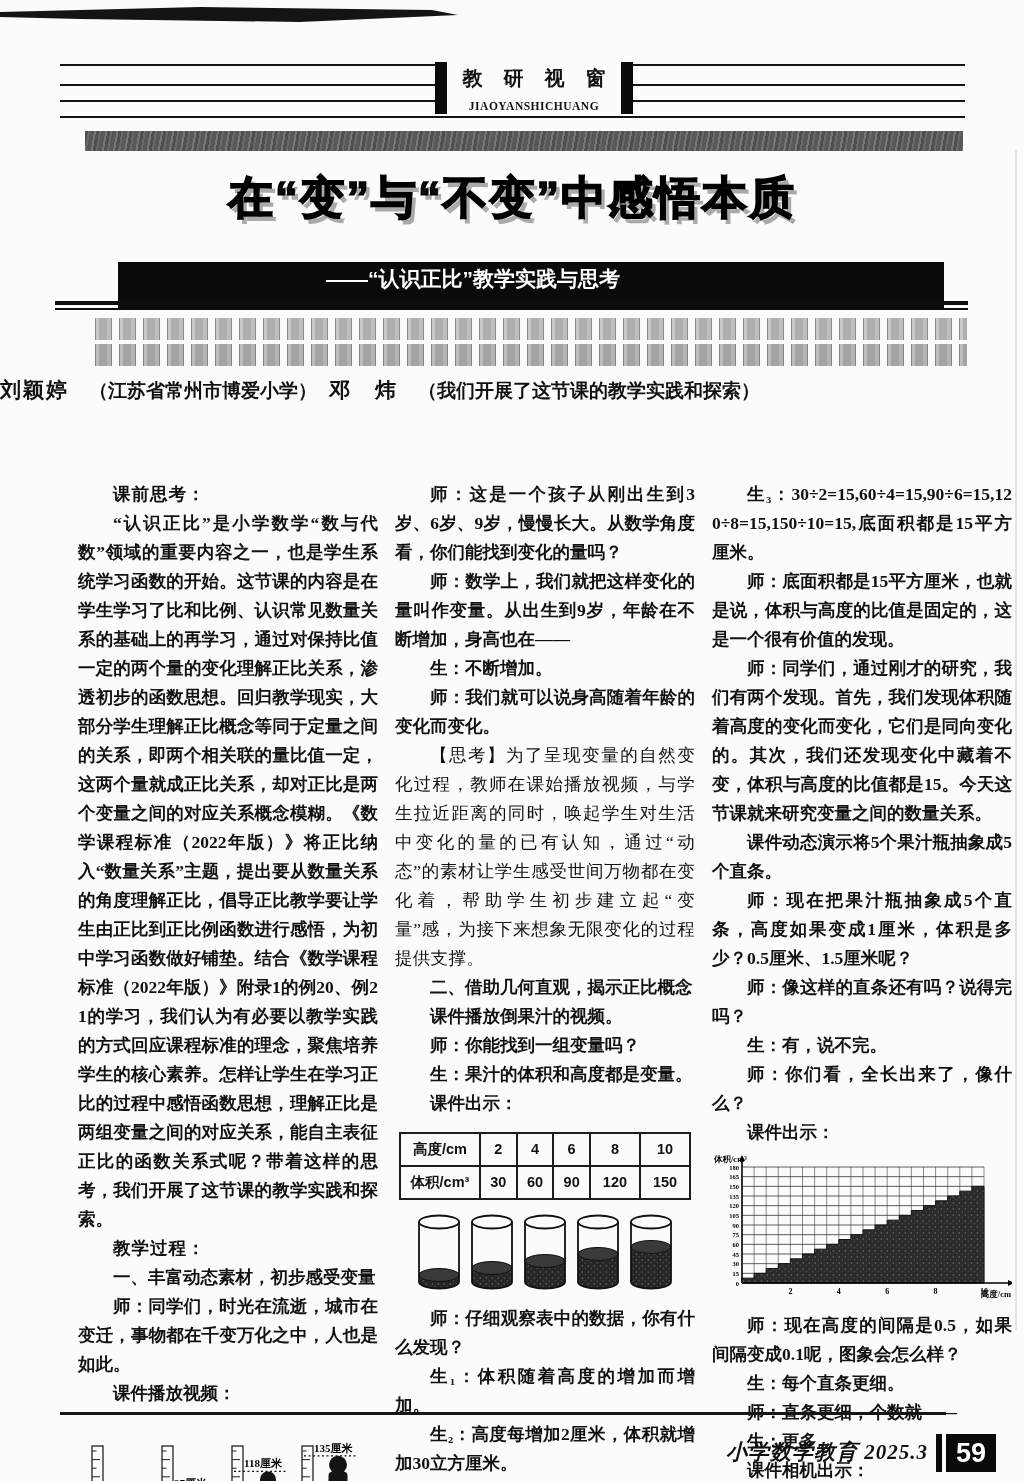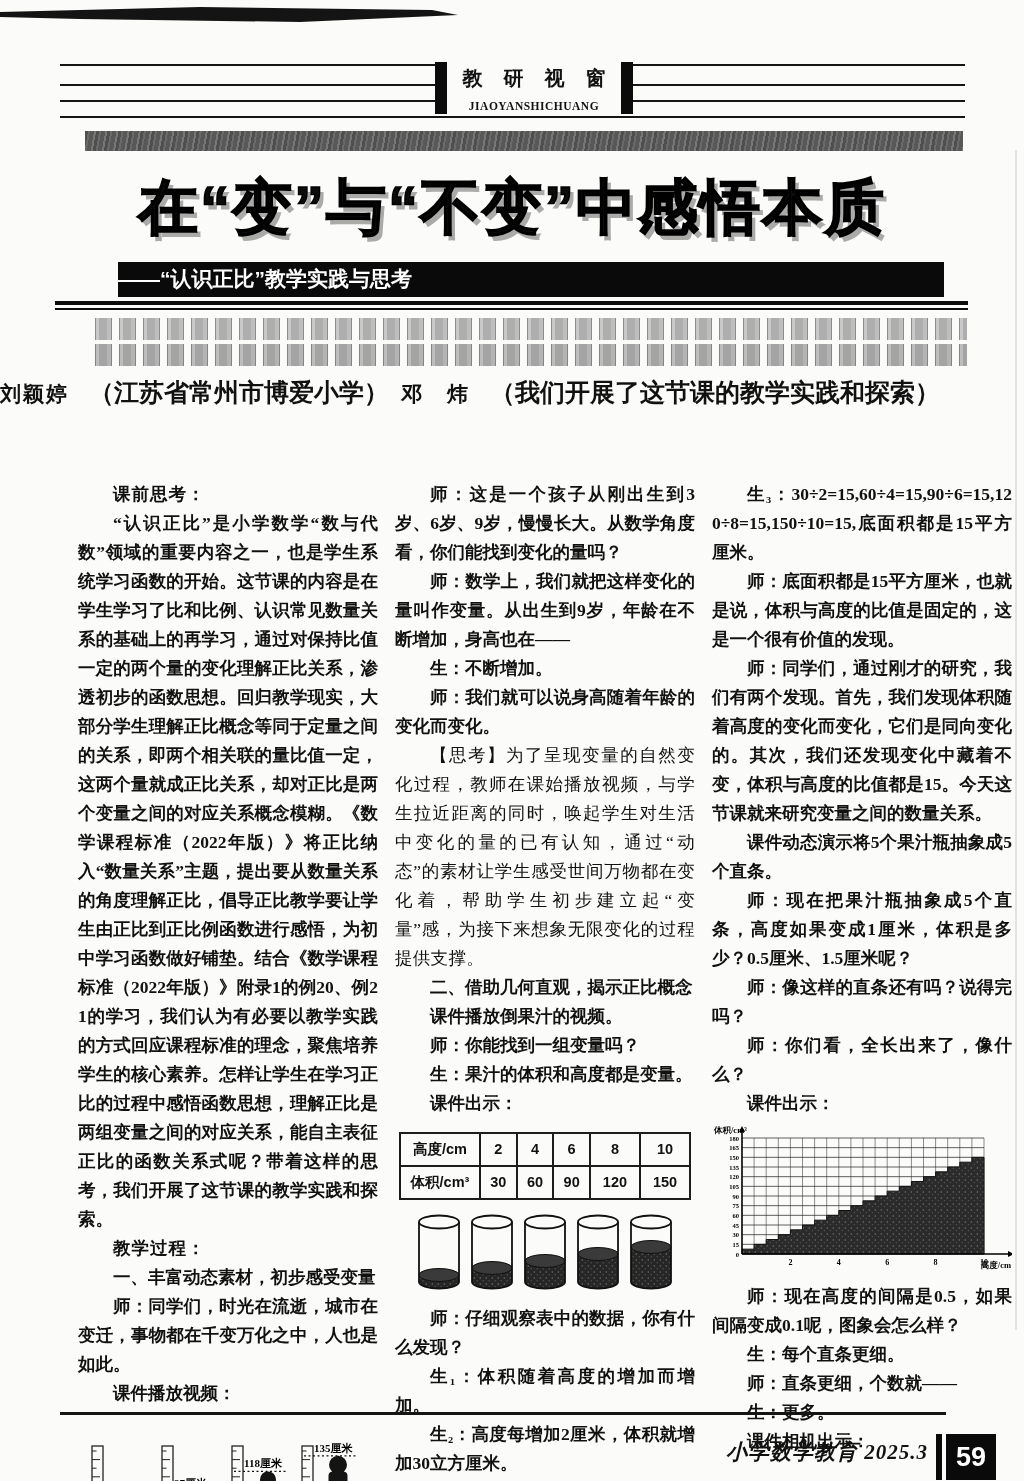--- a/index.html
+++ b/index.html
@@ -10,54 +10,54 @@
   .hline{position:absolute;left:0;width:100%;height:2px;background:#151515;}
   .hdr-box{position:absolute;left:375px;top:2px;width:198px;height:52px;background:#fbfbf9;
            display:flex;align-items:stretch;z-index:5;}
   .hdr-bar{width:12px;background:#0b0b0b;}
   .hdr-mid{flex:1;display:flex;flex-direction:column;align-items:center;justify-content:center;}
   .hdr-cn{font-size:20px;font-weight:800;letter-spacing:8px;white-space:nowrap;text-indent:8px;}
   .hdr-py{font-size:11.5px;font-weight:700;letter-spacing:.5px;margin-top:8px;}
   .banner{position:absolute;left:85px;top:131px;width:878px;height:20px;
           background:repeating-linear-gradient(100deg,#4f4f4f 0 3px,#6a6a6a 3px 5px,#585858 5px 9px,#777 9px 11px),#5a5a5a;}
   .main-title{position:absolute;left:0;top:168px;width:100%;text-align:center;
-              font-size:60px;font-weight:900;letter-spacing:2px;color:#0c0c0c;
+              font-size:45px;font-weight:900;letter-spacing:2px;color:#0c0c0c;
               -webkit-text-stroke:1.5px #000;text-shadow:4px 5px 0 rgba(40,40,40,.38);
               font-family:"Liberation Sans","DejaVu Sans",sans-serif;white-space:nowrap;}
-  .sub-bar{position:absolute;left:118px;top:262px;width:826px;height:35px;background:#0a0a0a;
-           color:#fff;font-size:21px;font-weight:700;line-height:33px;box-sizing:border-box;
+  .sub-bar{position:absolute;left:118px;top:262px;width:826px;height:47px;background:#0a0a0a;
+           color:#fff;font-size:21px;font-weight:700;line-height:33px;padding-left:208px;box-sizing:border-box;
            font-family:"Liberation Sans","DejaVu Sans",sans-serif;}
   .rule-thick{position:absolute;left:55px;top:301px;width:913px;height:4px;background:#0d0d0d;}
   .rule-thin{position:absolute;left:55px;top:308px;width:913px;height:2px;background:#0d0d0d;}
   .sq-row{position:absolute;left:95px;width:872px;height:22px;
     background:repeating-linear-gradient(90deg,#8d8d8d 0 1px,#c9c9c9 1px 4px,#aeaeae 4px 12px,#bfbfbf 12px 16px,#8d8d8d 16px 17px,rgba(0,0,0,0) 17px 24px);}
   .sq-row.r2{filter:brightness(.94);}
   .authors{position:absolute;left:0;top:376px;width:100%;display:flex;flex-direction:row;align-items:center;gap:12px;}
   .author-line{display:flex;align-items:baseline;gap:20px;}
   .author-name{font-size:21px;font-weight:800;letter-spacing:2px;}
-  .author-aff{font-size:25px;font-weight:700;}
+  .author-aff{font-size:19px;font-weight:700;}
   
   .cols{position:absolute;left:78px;top:480px;width:934px;display:flex;gap:17px;}
   .col{width:300px;font-size:17.5px;line-height:29px;text-align:justify;word-break:break-all;font-weight:600;}
   .col p{margin:0;text-indent:2em;}
   .kai-h{font-weight:800;letter-spacing:1px;}
   .bold-h{font-weight:700;}
   .kai{font-weight:500;letter-spacing:.3px;}
   
   table.jtable{border-collapse:collapse;width:292px;margin:14px auto 10px auto;}
   table.jtable td{border:2px solid #1d1d1d;text-align:center;font-size:14.5px;font-weight:700;
                   height:31px;padding:0 2px;font-family:"Liberation Sans","DejaVu Sans",sans-serif;}
   table.jtable td.lab{width:74px;}
   .figwrap{margin:6px 0;}
   svg{display:block;}
   
   .foot-line{position:absolute;left:60px;top:1412px;width:886px;height:3px;background:#151515;}
   .foot-journal{position:absolute;right:96px;top:1438px;font-size:21px;font-weight:800;
                 letter-spacing:1px;font-style:italic;}
-  .pagenum{position:absolute;right:28px;top:1434px;display:flex;gap:4px;height:46px;border-radius:19px;}
+  .pagenum{position:absolute;right:28px;top:1434px;display:flex;gap:4px;height:38px;border-radius:19px;}
   .pagenum .bar{width:6px;background:#0a0a0a;}
   .pagenum .box{width:50px;background:#0a0a0a;color:#fff;display:flex;align-items:center;justify-content:center;
                 font-size:27px;font-weight:800;font-family:"Liberation Sans","DejaVu Sans",sans-serif;}
   .edge-line{position:absolute;right:7px;top:150px;width:2px;height:1180px;background:#e3e3e0;}
 </style>
 </head>
 <body>
 
 <div class="page">
 
@@ -275,20 +275,21 @@
       <p>生₂：高度每增加2厘米，体积就增加30立方厘米。</p>
     </div>
 
     <div class="col">
       <p>生₃：30÷2=15,60÷4=15,90÷6=15,120÷8=15,150÷10=15,底面积都是15平方厘米。</p>
       <p>师：底面积都是15平方厘米，也就是说，体积与高度的比值是固定的，这是一个很有价值的发现。</p>
       <p>师：同学们，通过刚才的研究，我们有两个发现。首先，我们发现体积随着高度的变化而变化，它们是同向变化的。其次，我们还发现变化中藏着不变，体积与高度的比值都是15。今天这节课就来研究变量之间的数量关系。</p>
       <p>课件动态演示将5个果汁瓶抽象成5个直条。</p>
       <p>师：现在把果汁瓶抽象成5个直条，高度如果变成1厘米，体积是多少？0.5厘米、1.5厘米呢？</p>
       <p>师：像这样的直条还有吗？说得完吗？</p>
+      <p>生：有，说不完。</p>
       <p>师：你们看，全长出来了，像什么？</p>
       <p>课件出示：</p>
       <div class="figwrap">
         <svg id="chart-svg" width="300" height="152" viewBox="0 0 300 152">
           <defs>
             <pattern id="spk1" width="6" height="6" patternUnits="userSpaceOnUse">
               <rect width="6" height="6" fill="#2b2b2b"></rect>
               <circle cx="1.3" cy="2" r="0.8" fill="#707070"></circle>
               <circle cx="4.4" cy="4.6" r="0.7" fill="#565656"></circle>
             </pattern>

